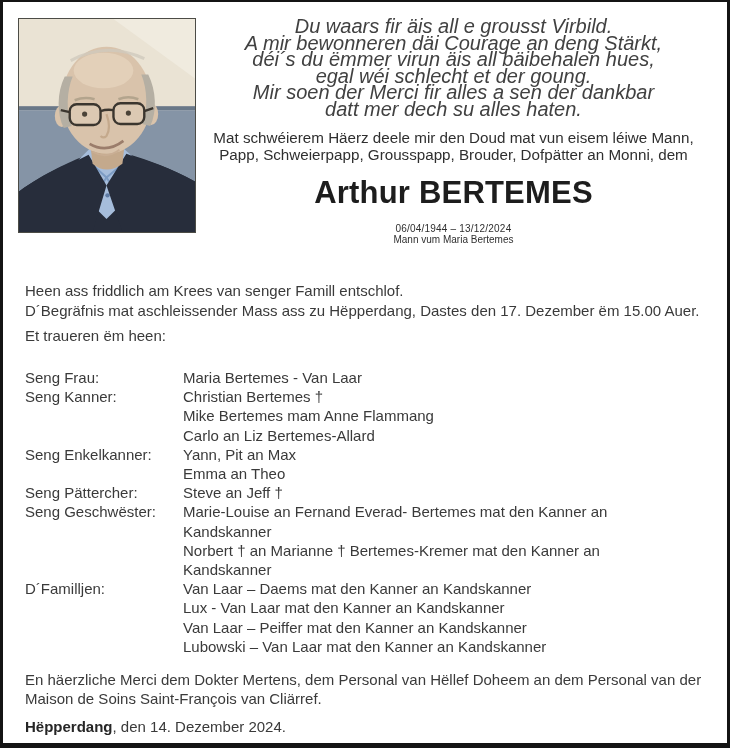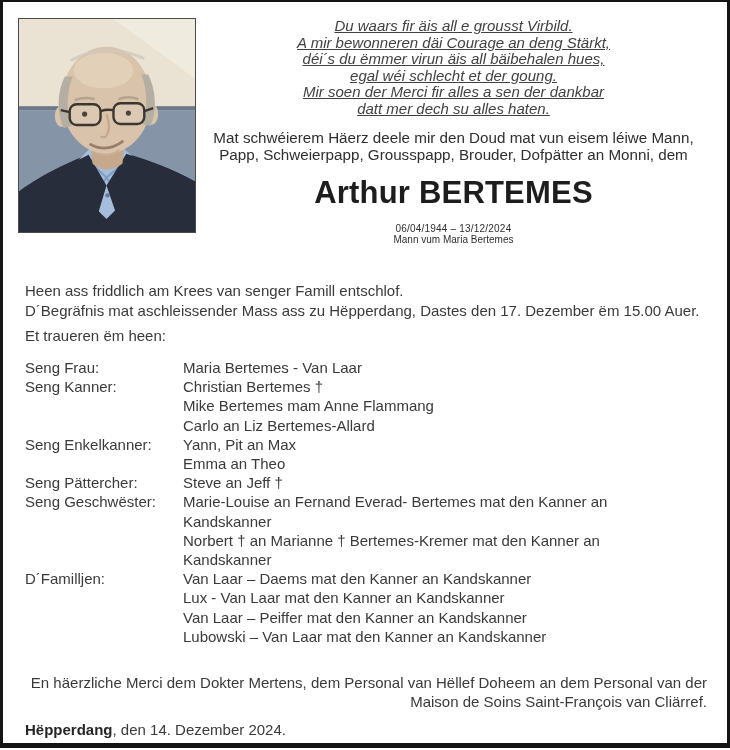--- a/index.html
+++ b/index.html
@@ -23,36 +23,36 @@
     border-bottom:5px solid var(--frame);
     overflow:hidden;
   }
   .header{display:flex;padding:16px 16px 0 15px;}
   .photo-frame{
     width:178px;height:215px;flex:none;
     border:1px solid #4c4c46;background:var(--photo_wall);
   }
   .photo-frame svg{display:block;width:100%;height:100%;}
   .header-right{flex:1;display:flex;flex-direction:column;align-items:center;text-align:center;}
-  .poem{font-style:italic;font-size:15px;line-height:16.6px;color:#414141;margin-top:0;text-decoration:underline;}
+  .poem{font-style:italic;font-size:20px;line-height:16.6px;color:#414141;margin-top:0;}
   .poem .line{white-space:nowrap;}
   .intro{margin-top:11px;font-size:15.2px;line-height:17.4px;color:#2f2f2f;max-width:495px;}
   .name{margin-top:12px;font-size:31px;font-weight:700;color:var(--heading);letter-spacing:.2px;}
   .dates{margin-top:12px;font-size:10px;color:#2f2f2f;letter-spacing:.2px;}
   .relation{font-size:10px;color:#2f2f2f;}
   .body{padding:0 20px 0 22px;font-size:15px;line-height:19.2px;}
   .announcement{margin-top:36px;}
   .announcement .line{white-space:nowrap;}
   .mourn{margin-top:6px;}
-  .family{margin-top:13px;}
+  .family{margin-top:23px;}
   .frow{display:flex;}
   .frow .label{width:158px;flex:none;}
   .frow .values{flex:1;}
   .values .line{white-space:nowrap;}
-  .thanks{margin-top:27px;max-width:692px;text-align:right;}
+  .thanks{margin-top:14px;max-width:692px;}
   .place-date{margin-top:9px;padding-right:24px;}
   .place{font-weight:700;color:#262626;}
 </style>
 </head>
 <body>
 
 <div class="notice">
 
   <div class="header">
 

